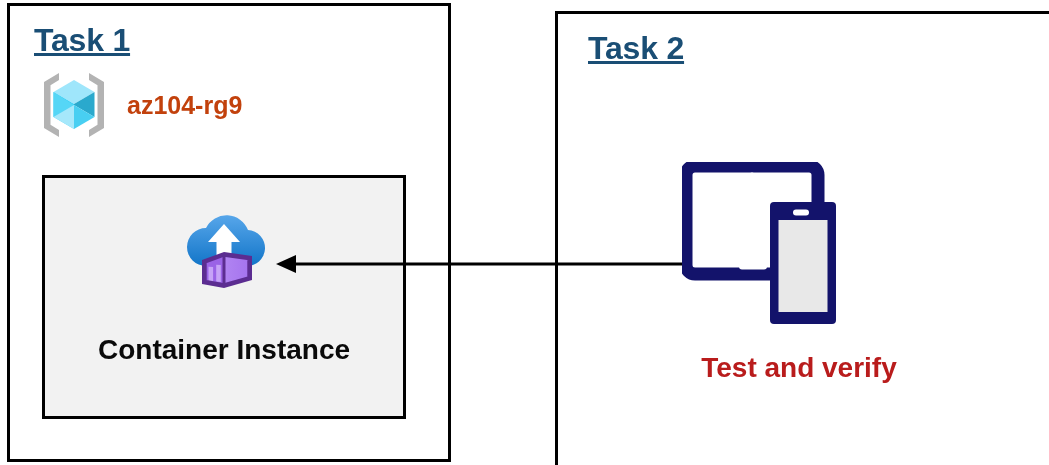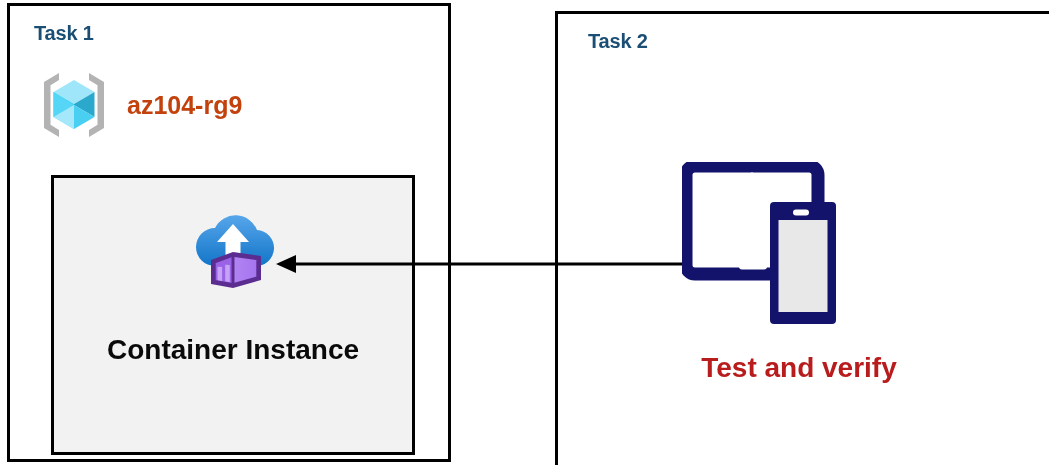--- a/index.html
+++ b/index.html
@@ -38,24 +38,25 @@
   #panel-task2 {
     left: 555px;
     top: 11px;
     width: 576px;
     height: 459px;
   }
 
   .panel-title {
     position: absolute;
     font-weight: bold;
-    font-size: 20px;
+    font-size: 32px;
     letter-spacing: -0.2px;
     color: #1a4e75;
     white-space: nowrap;
+    text-decoration: underline;
   }
   #panel-task1 .panel-title { left: 24px; top: 16px; }
   #panel-task2 .panel-title { left: 30px; top: 16px; }
 
   
   #resource-group-row {
     position: absolute;
     left: 27px;
     top: 62px;
     display: flex;
@@ -75,25 +76,24 @@
     white-space: nowrap;
     line-height: 1;
   }
 
   
   #container-instance-box {
     position: absolute;
     left: 32px;
     top: 169px;
     width: 364px;
-    height: 280px;
+    height: 244px;
     box-sizing: border-box;
     border: 3px solid #000000;
     background: #f2f2f2;
-    margin-left: 9px;
   }
   #container-instance-icon {
     position: absolute;
     left: 50%;
     transform: translateX(-50%);
     top: 26px;
     width: 96px;
     height: 88px;
     display: block;
   }

